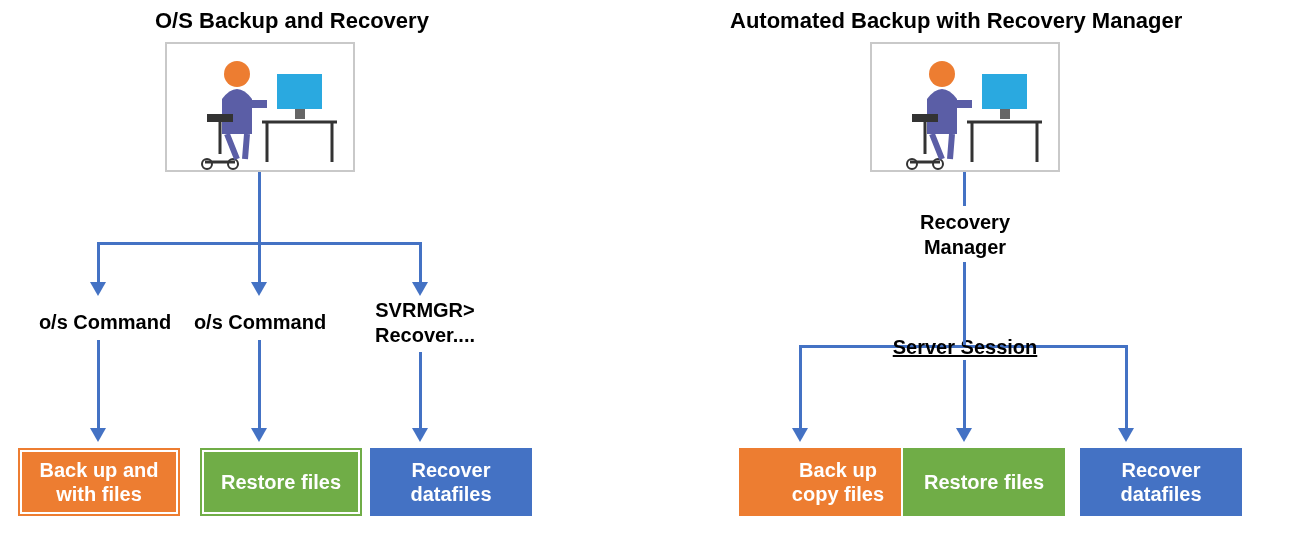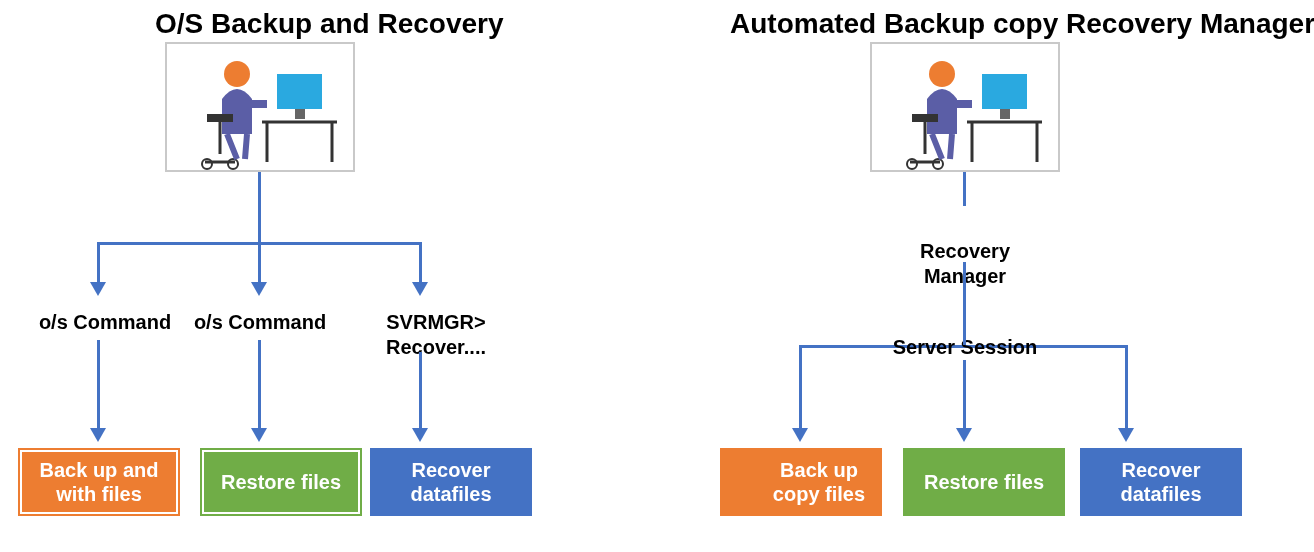--- a/index.html
+++ b/index.html
@@ -6,21 +6,21 @@
   body {
     width: 1314px;
     height: 552px;
     position: relative;
     font-family: Arial, Helvetica, sans-serif;
     background: #fff;
     overflow: hidden;
   }
   .title {
     position: absolute;
-    font-size: 28px;
+    font-size: 22px;
     font-weight: 700;
     color: #000;
     white-space: nowrap;
   }
   .illus {
     position: absolute;
     width: 190px;
     height: 130px;
     background: #fff;
     border: 2px solid #c9c9c9;
@@ -103,37 +103,37 @@
 <div class="ahead" style="left:90px;  top:282px;"></div>
 
 <div class="vline" style="left:258px; top:242px; height:42px;"></div>
 <div class="ahead" style="left:251px; top:282px;"></div>
 
 <div class="vline" style="left:419px; top:242px; height:42px;"></div>
 <div class="ahead" style="left:412px; top:282px;"></div>
 
 <div class="label" style="left:35px;  top:310px; width:140px;">o/s Command</div>
 <div class="label" style="left:190px; top:310px; width:140px;">o/s Command</div>
-<div class="label" style="left:361px; top:298px; width:150px; white-space:pre-line;margin-top:12px;">SVRMGR&gt;
+<div class="label" style="left:350px; top:298px; width:150px; white-space:pre-line;">SVRMGR&gt;
 Recover....</div>
 
 <div class="vline" style="left:97px;  top:340px; height:90px;"></div>
 <div class="ahead" style="left:90px;  top:428px;"></div>
 
 <div class="vline" style="left:258px; top:340px; height:90px;"></div>
 <div class="ahead" style="left:251px; top:428px;"></div>
 
 <div class="vline" style="left:419px; top:352px; height:78px;"></div>
 <div class="ahead" style="left:412px; top:428px;"></div>
 
 <div class="box orange whiteoutline" style="left:18px;  top:448px;">Back up and with files</div>
 <div class="box green whiteoutline" style="left:200px; top:448px;">Restore files</div>
 <div class="box blue" style="left:370px; top:448px;">Recover datafiles</div>
 
-<div class="title" style="left:730px; top:8px;">Automated Backup copy Recovery Manager</div>
+<div class="title" style="left:730px; top:8px;">Automated Backup with Recovery Manager</div>
 
 <div class="illus" style="left:870px; top:42px;">
   <svg viewBox="0 0 190 130" width="190" height="130">
     <circle cx="70" cy="30" r="13" fill="#ed7d31"></circle>
     <path d="M55 55 q15 -20 30 0 v35 h-30 z" fill="#5b5ea6"></path>
     <rect x="72" y="56" width="28" height="8" fill="#5b5ea6"></rect>
     <rect x="110" y="30" width="45" height="35" fill="#2aa9e0"></rect>
     <rect x="128" y="65" width="10" height="10" fill="#666"></rect>
     <line x1="95" y1="78" x2="170" y2="78" stroke="#333" stroke-width="3"></line>
     <line x1="100" y1="78" x2="100" y2="118" stroke="#333" stroke-width="3"></line>
@@ -142,36 +142,36 @@
     <line x1="53" y1="78" x2="53" y2="110" stroke="#333" stroke-width="3"></line>
     <line x1="38" y1="118" x2="68" y2="118" stroke="#333" stroke-width="3"></line>
     <circle cx="40" cy="120" r="5" fill="none" stroke="#333" stroke-width="2"></circle>
     <circle cx="66" cy="120" r="5" fill="none" stroke="#333" stroke-width="2"></circle>
     <path d="M60 90 l10 25 m10 -25 l-2 25" stroke="#5b5ea6" stroke-width="6" fill="none"></path>
   </svg>
 </div>
 
 <div class="vline" style="left:963px; top:172px; height:34px;"></div>
 
-<div class="label" style="left:900px; top:210px; width:130px;margin-top:29px;">Recovery Manager</div>
+<div class="label" style="left:900px; top:210px; width:130px;">Recovery Manager</div>
 
 <div class="vline" style="left:963px; top:262px; height:70px;"></div>
 
-<div class="label" style="left:875px; top:335px; width:180px;">Server Session</div>
+<div class="label" style="left:875px; top:335px; width:180px;text-decoration:underline;">Server Session</div>
 
 <div class="hline" style="left:799px; top:345px; width:80px;"></div>
 <div class="hline" style="left:1050px; top:345px; width:78px;"></div>
 
 <div class="hline" style="left:799px; top:345px; width:329px; z-index:-1;"></div>
 <div class="vline" style="left:963px; top:332px; height:13px;"></div>
 
 <div class="vline" style="left:799px;  top:345px; height:85px;"></div>
 <div class="ahead" style="left:792px;  top:428px;"></div>
 
 <div class="vline" style="left:963px;  top:360px; height:70px;"></div>
 <div class="ahead" style="left:956px;  top:428px;"></div>
 
 <div class="vline" style="left:1125px; top:345px; height:85px;"></div>
 <div class="ahead" style="left:1118px; top:428px;"></div>
 
-<div class="box orange" style="left:720px;  top:448px;padding-left:40px;">Back up copy files</div>
+<div class="box orange" style="left:739px;  top:448px;padding-left:40px;">Back up copy files</div>
 <div class="box green" style="left:903px;  top:448px;">Restore files</div>
 <div class="box blue" style="left:1080px; top:448px;">Recover datafiles</div>
 
 </body></html>

